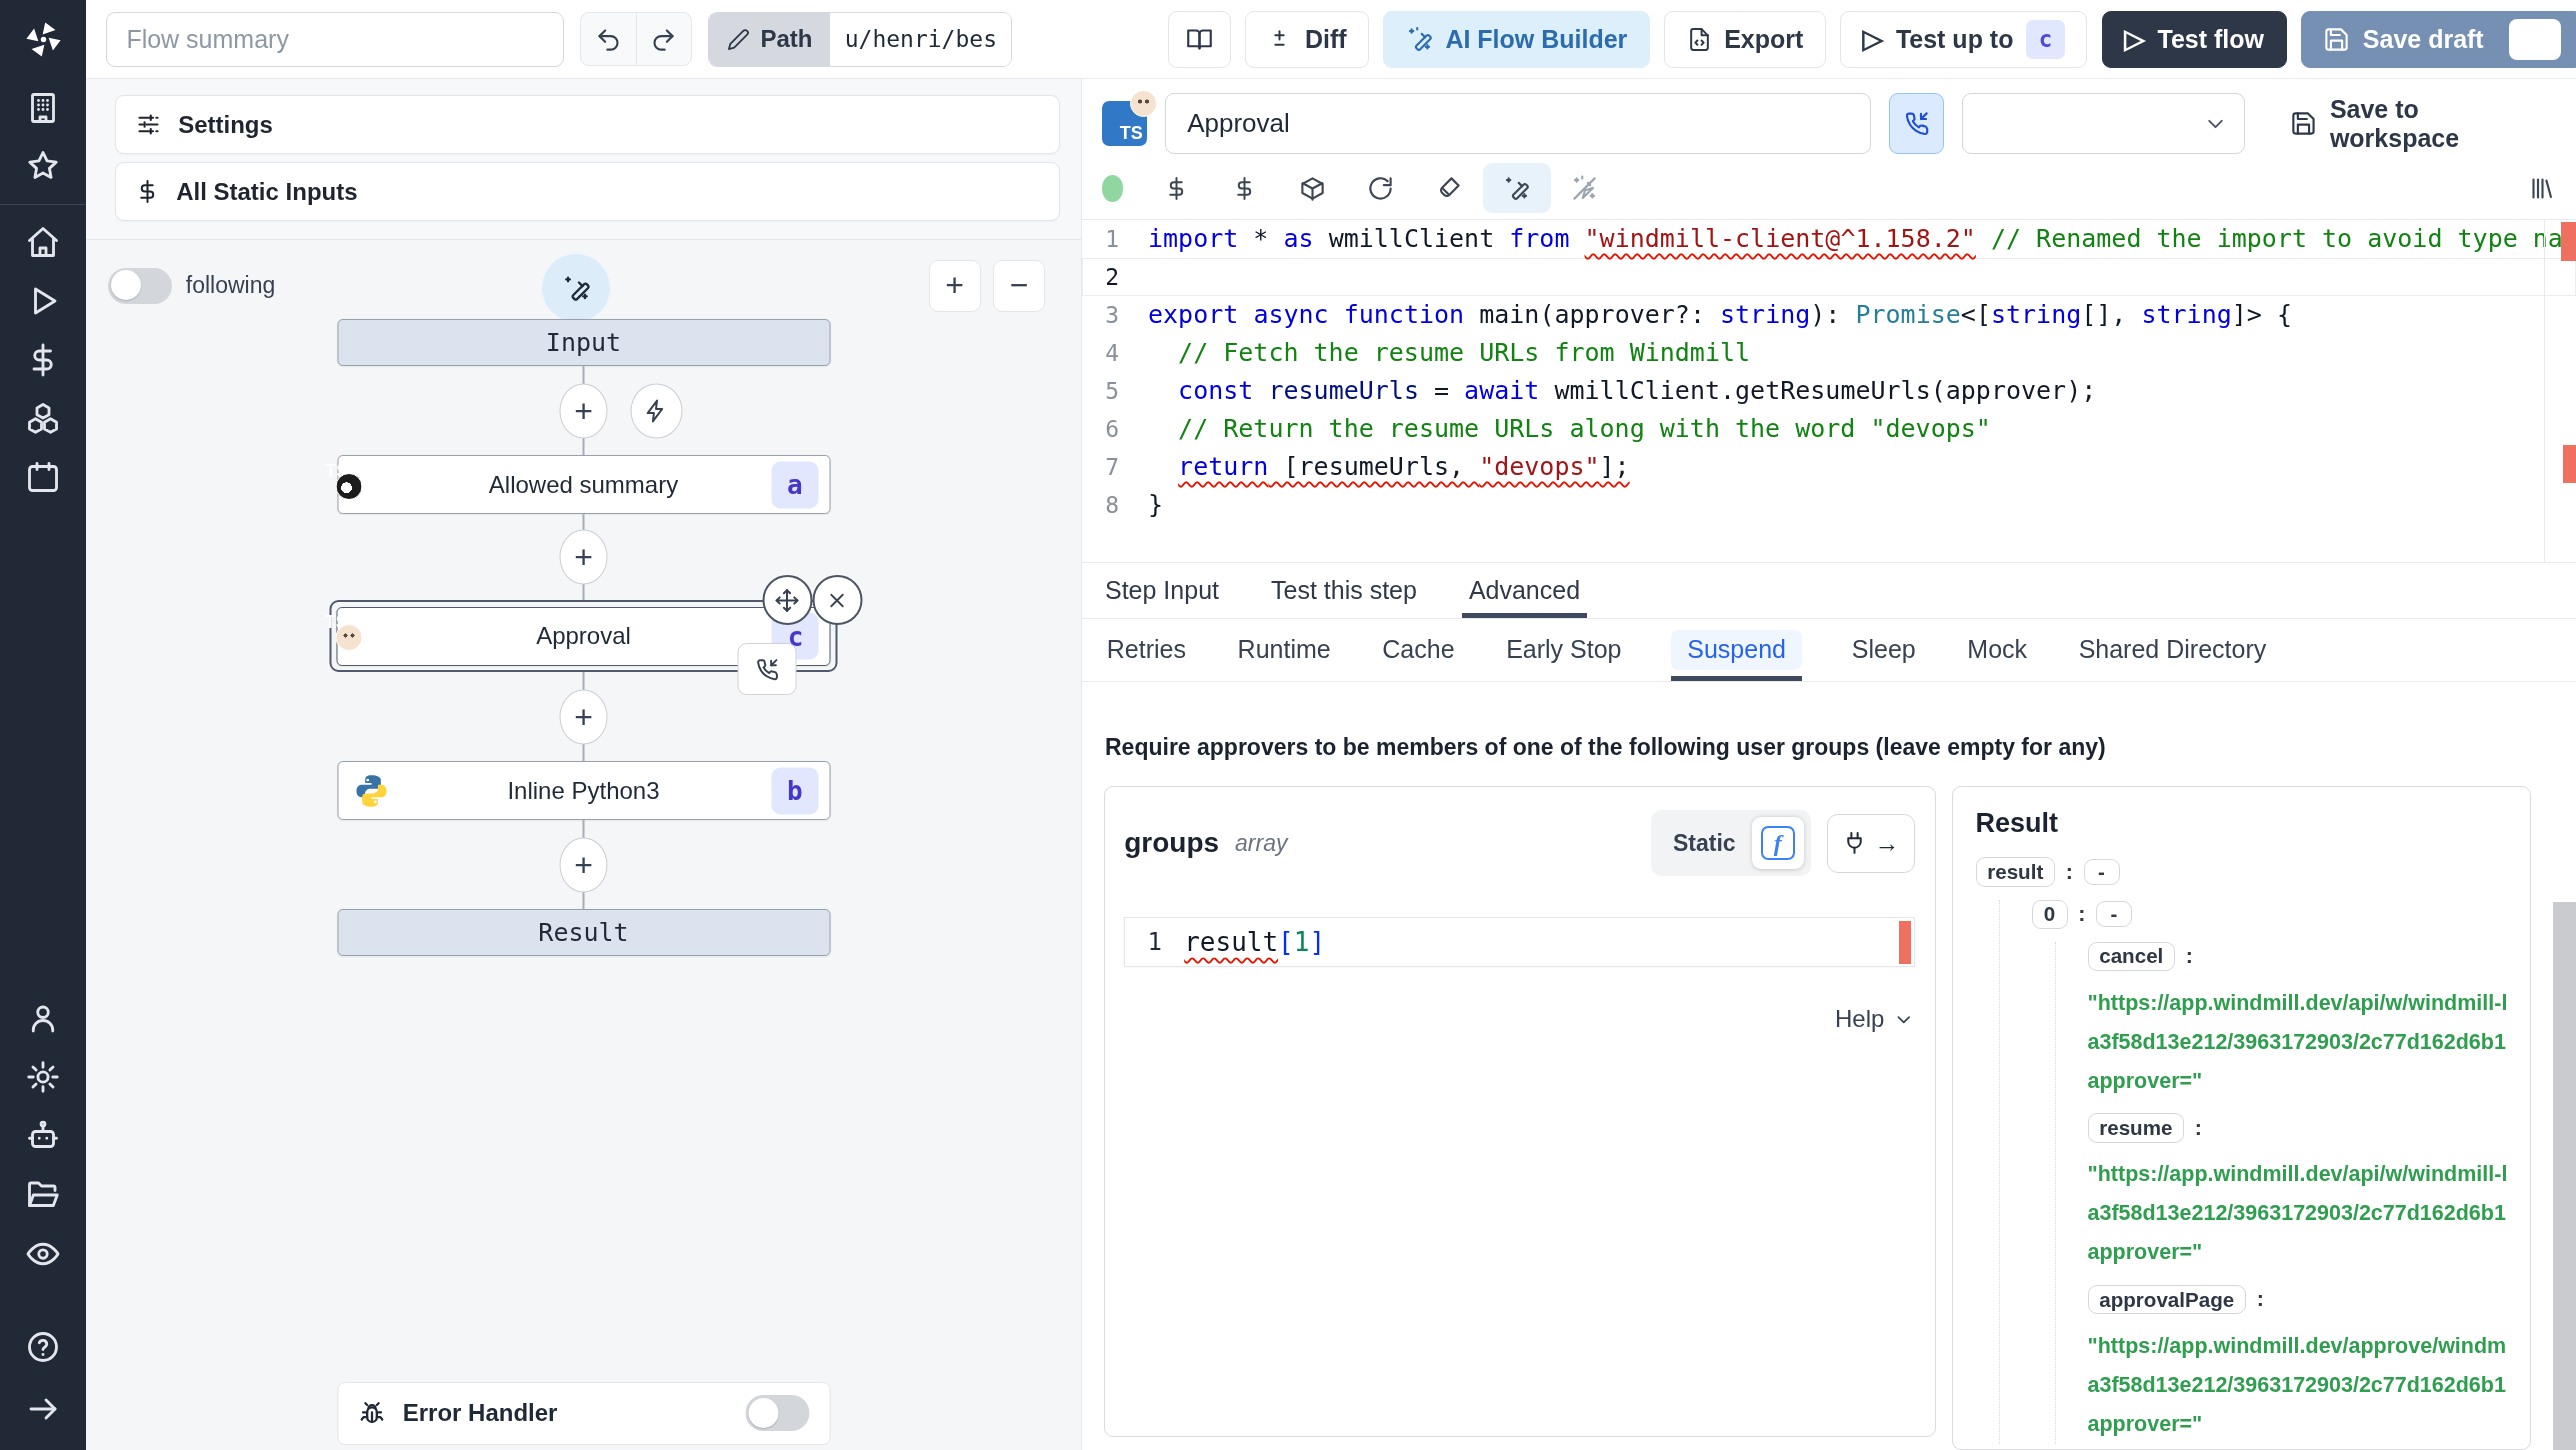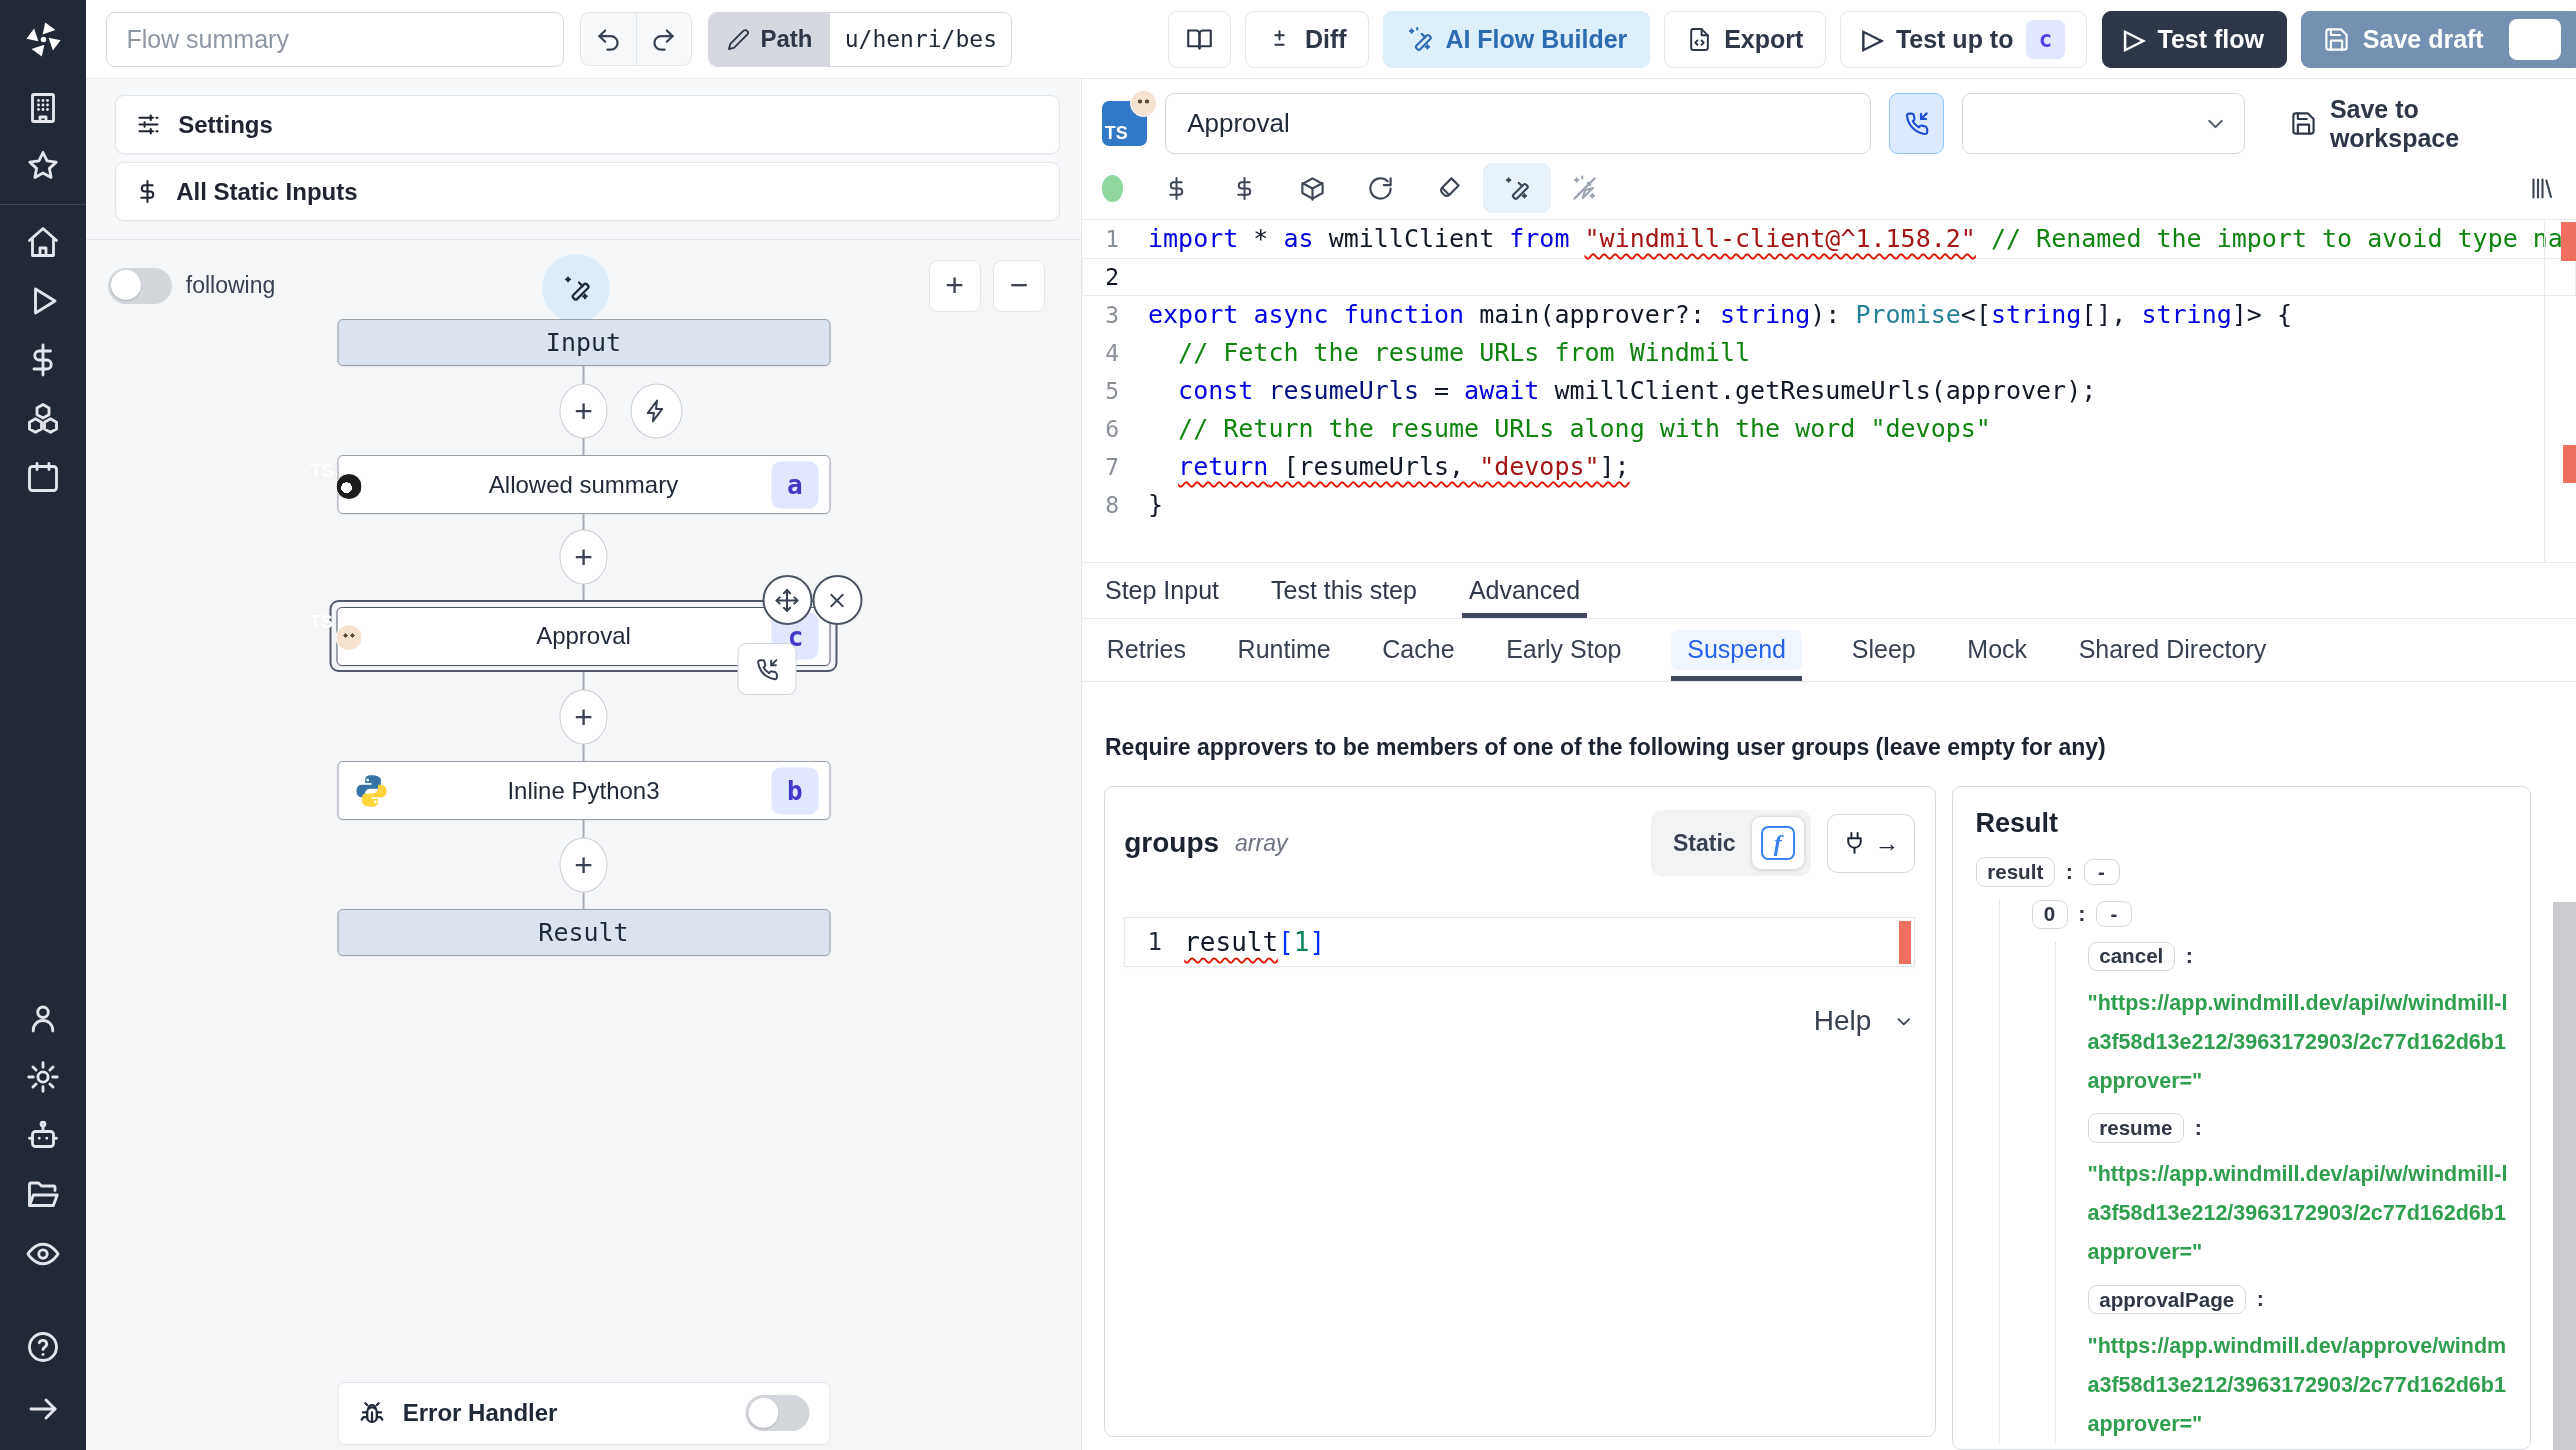--- a/index.html
+++ b/index.html
@@ -63,21 +63,21 @@
     background:#fff; border:1.8px solid #c9cdd4; display:flex; align-items:center; justify-content:center; font-size:32px; color:#374151; cursor:pointer; }
   .bolt-btn { position:absolute; left:calc(50% + 73px); top:50%; transform:translate(-50%,-50%); width:52px; height:55px; border-radius:50%;
     background:#fff; border:1.8px solid #c9cdd4; display:flex; align-items:center; justify-content:center; color:#374151; cursor:pointer; }
   .gnode { width:100%; height:59px; background:#fff; border:1.8px solid #98a0ac; border-radius:5.4px; display:flex; align-items:center;
     justify-content:center; position:relative; box-shadow:0 0.9px 1.8px rgba(0,0,0,.06); font-size:24px; color:#1f2937; cursor:pointer; }
   .gnode.vnode { background:#dbe3ee; font-family:"DejaVu Sans Mono",monospace; font-size:25px; height:47px; }
   .nbadge { position:absolute; right:10.7px; top:50%; transform:translateY(-50%); width:47px; height:47px; border-radius:9px; background:#e0e7ff;
     color:#4338ca; font-family:"DejaVu Sans Mono",monospace; font-weight:700; font-size:26px; display:flex; align-items:center; justify-content:center; }
   .nleft { position:absolute; left:14.3px; top:50%; transform:translateY(-50%); }
   .ts-badge { width:41px; height:41px; background:#3178c6; border-radius:7.2px; position:relative; }
-  .ts-badge .ts-txt { position:absolute; right:19px; bottom:2.7px; color:#fff; font-weight:700; font-size:18px;margin-top:45px; }
+  .ts-badge .ts-txt { position:absolute; right:4px; bottom:2.7px; color:#fff; font-weight:700; font-size:18px;margin-top:45px; }
   .avatar { position:absolute; top:-11.6px; right:-10.7px; width:27px; height:27px; border-radius:50%; border:1.8px solid #fff; }
   .avatar.hedgehog { background:radial-gradient(circle at 40% 55%, #fff 0 26%, #1c1c1c 27% 100%); }
   .avatar.baby { background:radial-gradient(circle at 36% 42%, #5b4a3f 0 9%, transparent 10%),
                  radial-gradient(circle at 64% 42%, #5b4a3f 0 9%, transparent 10%), #f6e3cf; }
   .approval-wrap { position:relative; width:calc(100% + 14.3px); border:2.7px solid #515a6b; border-radius:9px; padding:4.5px; }
   .approval-wrap .gnode { border-color:#515a6b; }
   .mini-circle { position:absolute; width:50px; height:50px; border-radius:50%; background:#fff; border:2.7px solid #4b5563;
     display:flex; align-items:center; justify-content:center; color:#374151; cursor:pointer; z-index:2; }
   .mc-move { top:-27px; right:23px; }
   .mc-close { top:-27px; right:-27px; }
@@ -138,21 +138,21 @@
     font-size:23px; font-weight:600; color:#374151; cursor:pointer; }
   .f-chip { width:52px; height:52px; background:#fff; border-radius:9px; box-shadow:0 0.9px 4.5px rgba(0,0,0,.18); display:flex; align-items:center; justify-content:center; }
   .f-icon { border:2.2px solid #3b82f6; border-radius:7.2px; color:#3b82f6; width:34px; height:34px; display:flex; align-items:center;
     justify-content:center; font-family:"Liberation Serif",serif; font-style:italic; font-size:24px; }
   .plug-btn { margin-left:16px; width:88px; height:59px; border:1.8px solid #d3d7dc; border-radius:10.7px; display:flex; align-items:center;
     justify-content:center; gap:7.2px; color:#1f2937; cursor:pointer; font-size:25px; }
   .g-editor { margin-top:41px; height:50px; border:0.9px solid #e3e6ea; display:flex; align-items:center; position:relative;
     font-family:"DejaVu Sans Mono",monospace; font-size:26px; background:#fff; box-shadow:0 0.9px 2.7px rgba(0,0,0,.06); cursor:text; }
   .g-gutter { width:59px; text-align:center; color:#1f2937; font-size:24px; flex:none; }
   .g-rmark { position:absolute; right:2.7px; top:2.7px; bottom:2.7px; width:12.5px; background:#f0705f; }
-  .g-help { margin-top:38px; display:flex; justify-content:flex-end; align-items:center; gap:22px; font-size:28px; color:#374151; cursor:pointer; }
+  .g-help { margin-top:38px; display:flex; justify-content:flex-end; align-items:center; gap:9px; font-size:24px; color:#374151; cursor:pointer; }
 
   .result-card { flex:1; max-width:583px; height:664px; border:0.9px solid #d8dce1; border-radius:9px; padding:21.5px 23px; position:relative; overflow:hidden; }
   .r-title { font-size:27px; font-weight:800; color:#1b2330; }
   .rtree { margin-top:18px; font-size:21.5px; }
   .rrow { display:flex; align-items:center; margin:12.5px 0; }
   .rbadge { display:inline-flex; align-items:center; justify-content:center; border:1.8px solid #d4d8dd; border-radius:9px; padding:1.8px 10.7px;
     font-weight:700; color:#2f3744; font-size:20.6px; background:#fff; min-width:36px; }
   .rbadge.sm { padding:0 9px; }
   .colon { font-weight:700; margin:0 10.7px; color:#2f3744; }
   .guide { margin-left:23px; padding-left:32px; border-left:1.8px dotted #d4d8dd; }

